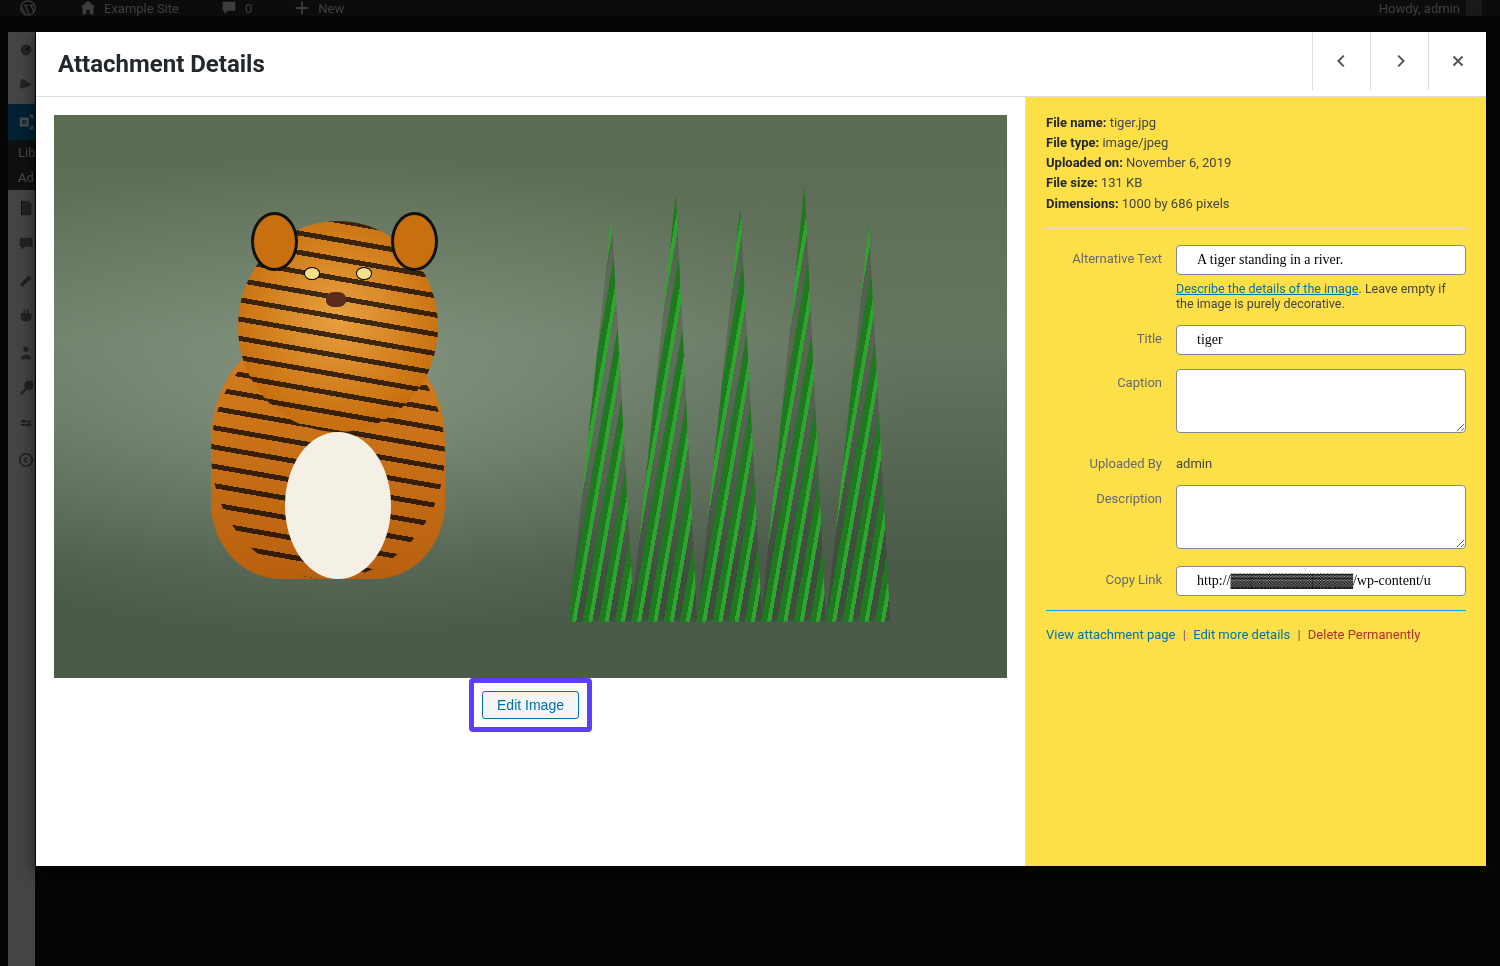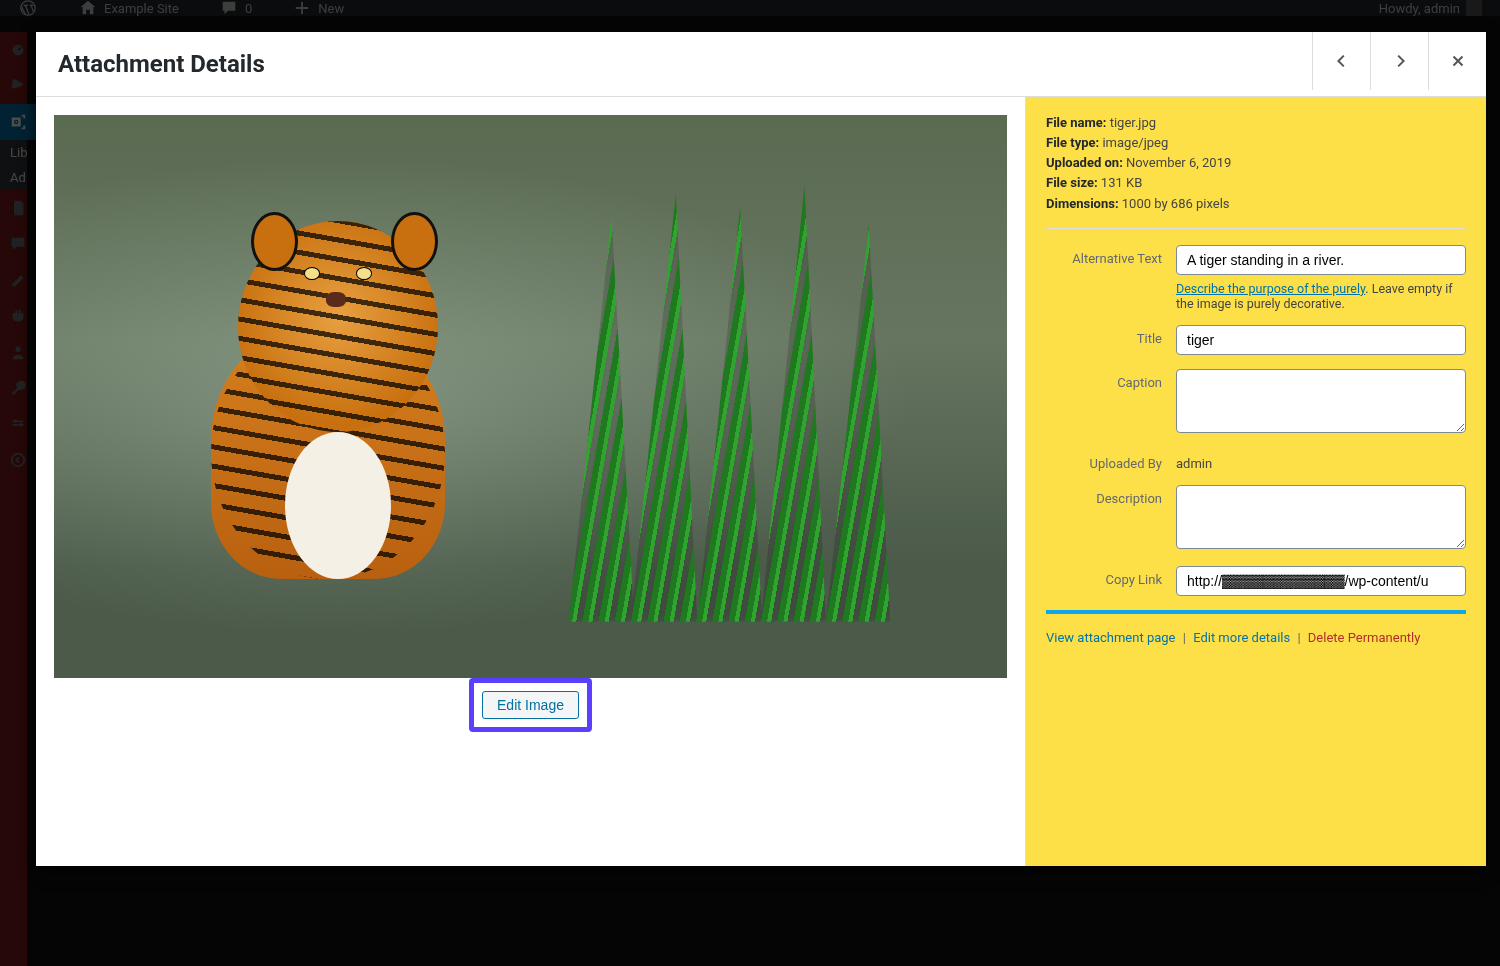--- a/index.html
+++ b/index.html
@@ -22,24 +22,24 @@
   position: relative;
   z-index: 1;
   gap: 20px;
 }
 .adminbar .item { display: flex; align-items: center; gap: 6px; padding: 0 10px; color: #ccc; }
 .adminbar .spacer { flex: 1; }
 .adminbar .wicon { width: 20px; height: 20px; display: inline-flex; align-items: center; justify-content: center; }
 .adminbar .avatar-sq { width: 16px; height: 16px; background: #555; }
 .sidemenu {
   position: absolute;
-  top: 32px; left: 0;
+  top: 32px; left: 8px;
   width: 27px;
   height: calc(100% - 32px);
-  background: #7f1d1d;
+  background: #e5e5e5;
   z-index: 1;
   display: flex;
   flex-direction: column;
 }
 .sidemenu .sm-item {
   width: 36px; height: 36px;
   display: flex; align-items: center; justify-content: center;
   color: #6b7278;
 }
 .sidemenu .sm-item.active { background: #0073aa; color: #fff; }
@@ -173,38 +173,38 @@
   font-size: 13px;
   color: #444;
 }
 .meta-block { line-height: 1.55; padding-bottom: 14px; border-bottom: 1px solid #ddd; margin-bottom: 16px;}
 .meta-block b { color: #23282d; }
 .field-row { display: flex; align-items: flex-start; margin-bottom: 14px; }
 .field-row .lbl { width: 130px; text-align: right; padding-right: 14px; padding-top: 6px; color: #646970; }
 .field-row .ctrl { flex: 1; }
 .field-row input[type=text], .field-row textarea {
   width: 100%;
-  padding: 6px 10px;
+  padding: 6px 20px;
   font-size: 14px;
   border: 1px solid #7e8993;
   border-radius: 4px;
   background: #fff;
   resize: vertical;
-  font-family: Liberation Sans, sans-serif;
+  font-family: Liberation Serif, serif;
 }
 .field-row textarea { height: 64px; }
 .help { margin-top: 6px; font-size: 12.5px; color: #444; }
 .help a { color: #0073aa; text-decoration: underline; }
 .readonly-val { padding-top: 6px; color: #444; }
 .copylink input {
   width:100%; padding:6px 10px; font-size:14px;
   border:1px solid #7e8993; border-radius:4px; background:#eee;
 }
 .actions-row {
-  padding-top: 16px; border-top: 4px solid #0ea5e9;
+  padding-top: 16px; border-top: 1px solid #0ea5e9;
   font-size: 13px;
 }
 .actions-row a { color: #0073aa; text-decoration: none; }
 .actions-row .sep { color: #666; padding: 0 4px; }
 .actions-row .danger { color: #b32d2e; }
 svg { width: 18px; height: 18px; }
 </style>
 </head>
 <body>
 
@@ -371,21 +371,21 @@
         <div><b>Uploaded on:</b> <span>November 6, 2019</span></div>
         <div><b>File size:</b> <span>131 KB</span></div>
         <div><b>Dimensions:</b> <span>1000 by 686 pixels</span></div>
       </div>
 
       <div class="field-row">
         <div class="lbl">Alternative Text</div>
         <div class="ctrl">
           <input type="text" value="A tiger standing in a river." style="">
           <div class="help">
-            <a href="#">Describe the purpose of the purely</a><span>. Leave empty if the image is purely decorative.</span>
+            <a href="#">Describe the details of the image</a><span>. Leave empty if the image is purely decorative.</span>
           </div>
         </div>
       </div>
 
       <div class="field-row">
         <div class="lbl">Title</div>
         <div class="ctrl"><input type="text" value="tiger" style=""></div>
       </div>
 
       <div class="field-row">

